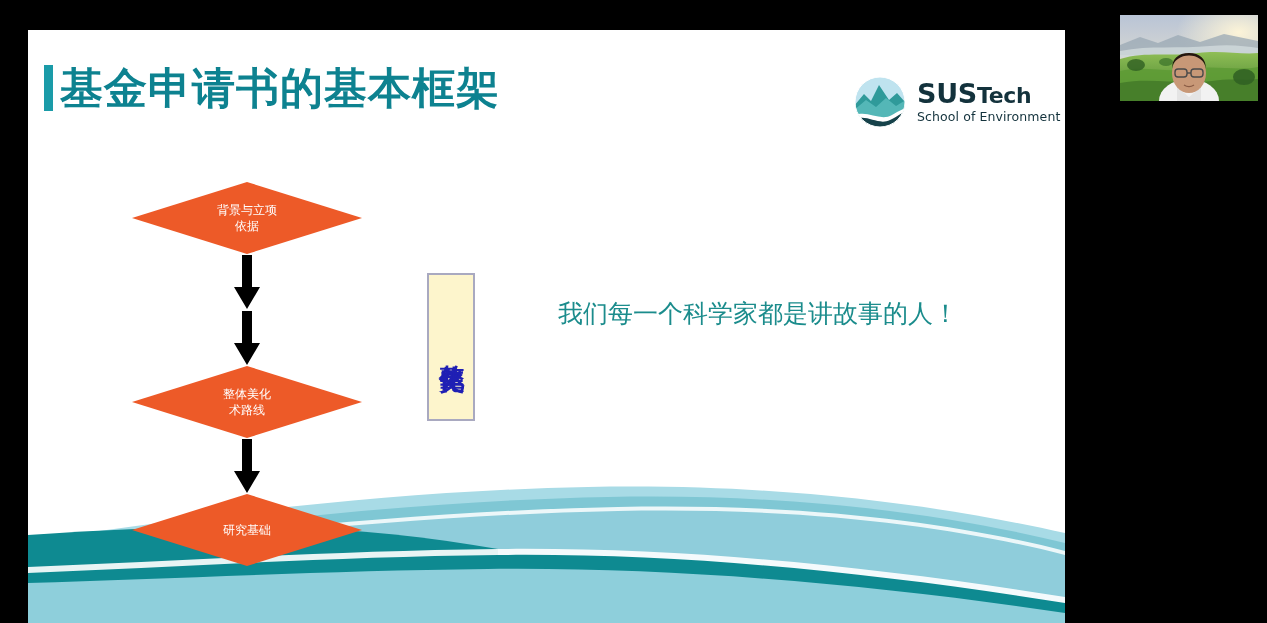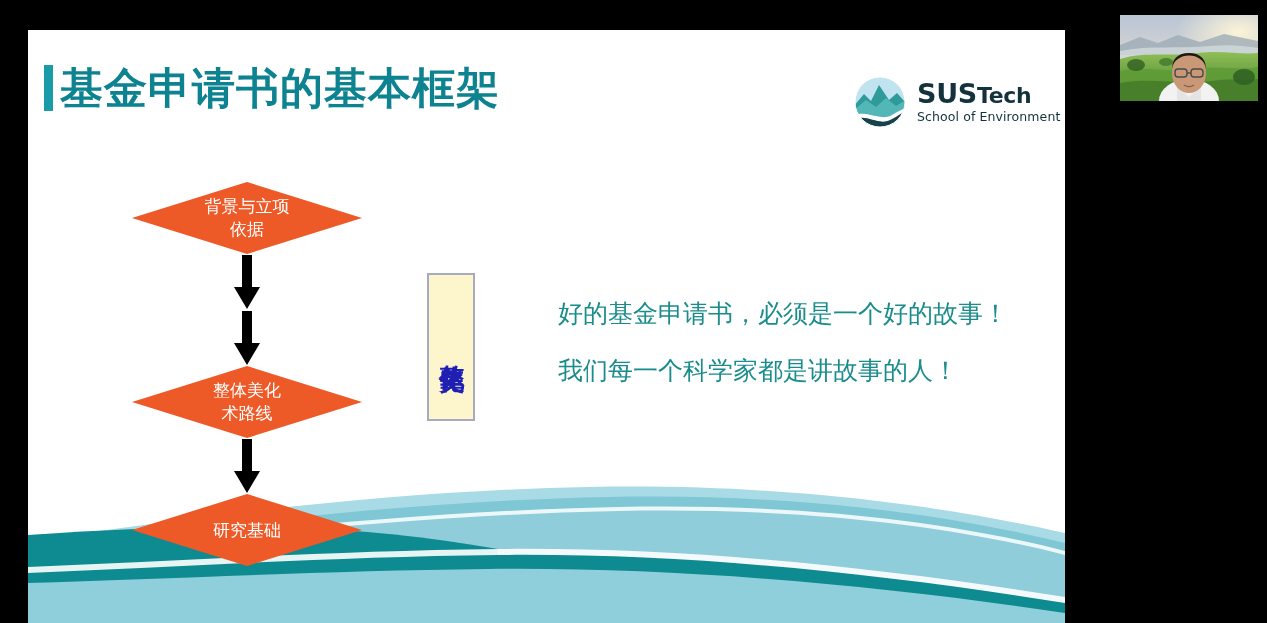--- a/index.html
+++ b/index.html
@@ -114,21 +114,21 @@
   }
   .flow-node .diamond-label {
     position: absolute;
     inset: 0;
     display: flex;
     align-items: center;
     justify-content: center;
     text-align: center;
     color: #ffffff;
     font-family: "DejaVu Serif", "Liberation Serif", serif;
-    font-size: 17px;
+    font-size: 12px;
     line-height: 1.35;
     padding: 0 48px;
     box-sizing: border-box;
     white-space: pre-line;
   }
   .flow-arrow {
     width: 230px;
     height: 56px;
     display: flex;
     justify-content: center;
@@ -273,21 +273,20 @@
       <div class="diamond-label">研究基础</div>
     </div>
 
   </div>
 
   <div id="beautify-note">
     <div id="beautify-note-text">整体美化</div>
   </div>
 
   <div id="statements-block">
-    <div class="statement-line">好的基金申请书，必须是一个好的故事！</div>
     <div class="statement-line">我们每一个科学家都是讲故事的人！</div>
   </div>
 
 </div>
 
 <div id="webcam-panel">
   <svg width="138" height="86" viewBox="0 0 138 86">
     <defs>
       <linearGradient id="skyGrad" x1="0" y1="0" x2="0" y2="1">
         <stop offset="0%" stop-color="#b9c4d6"></stop>

